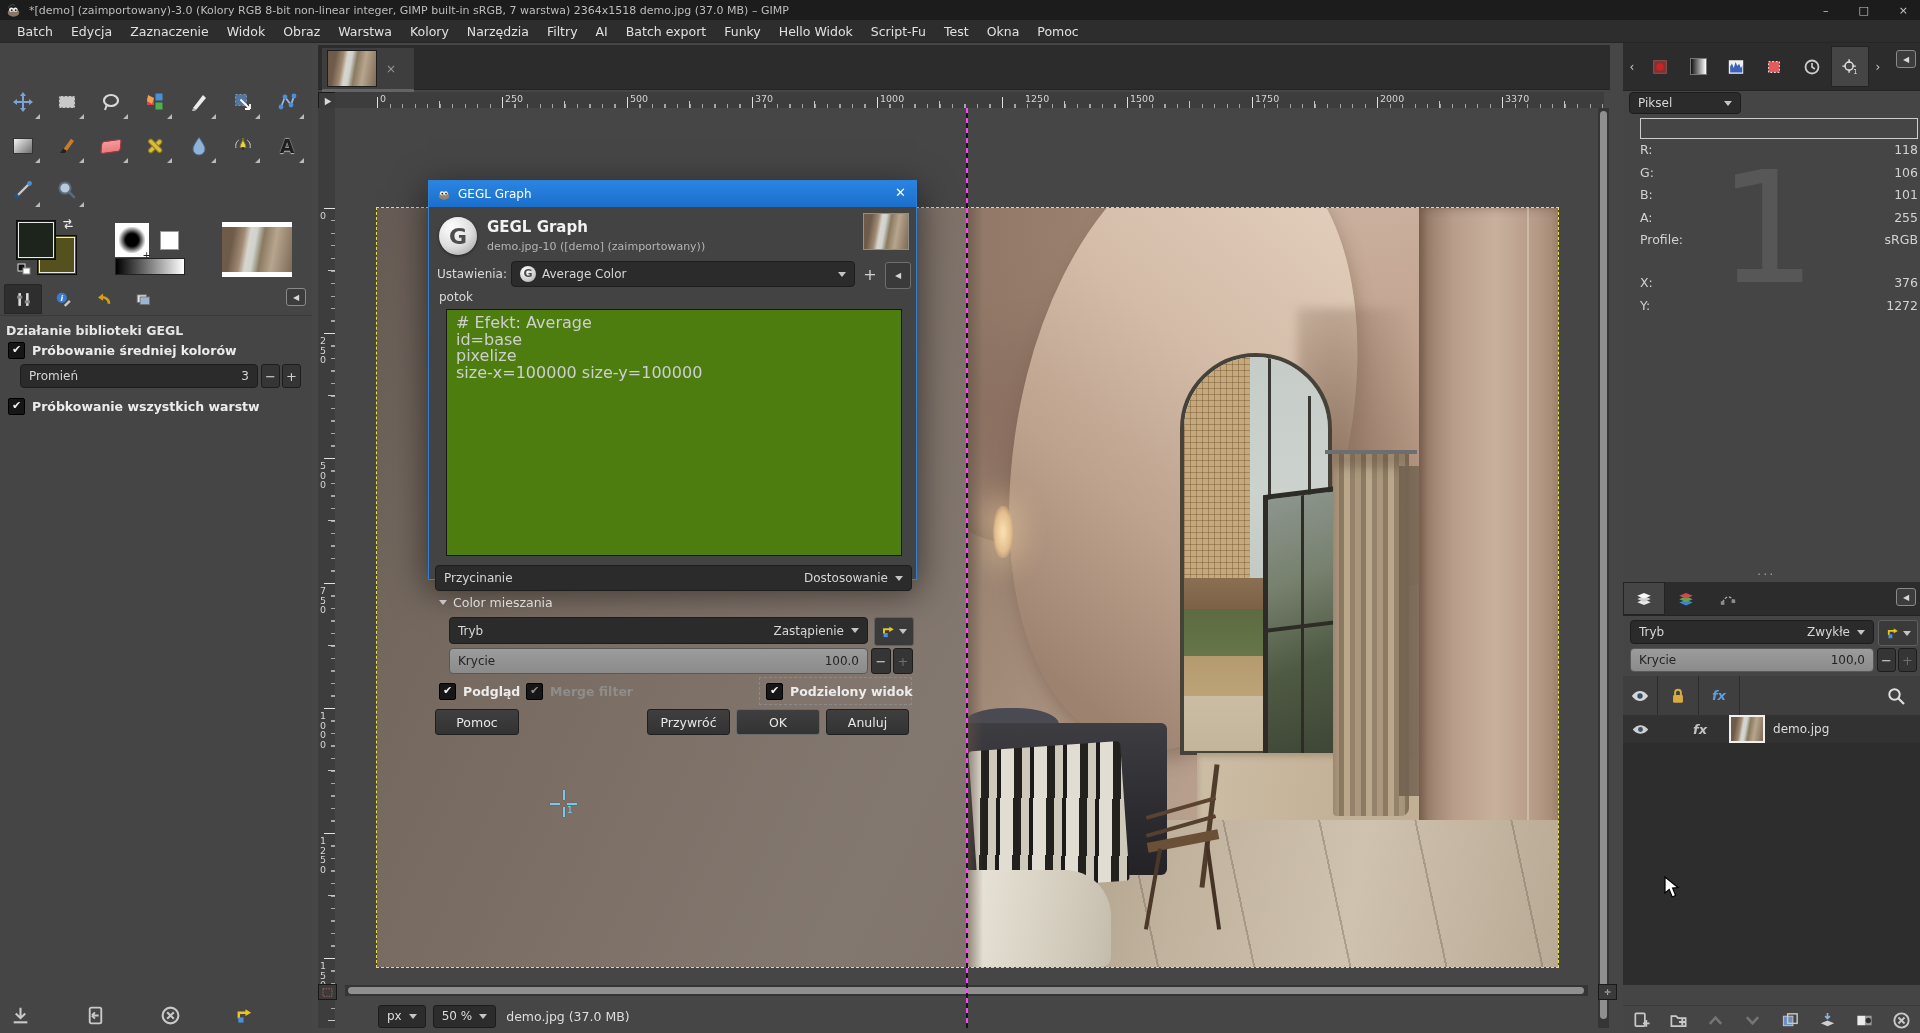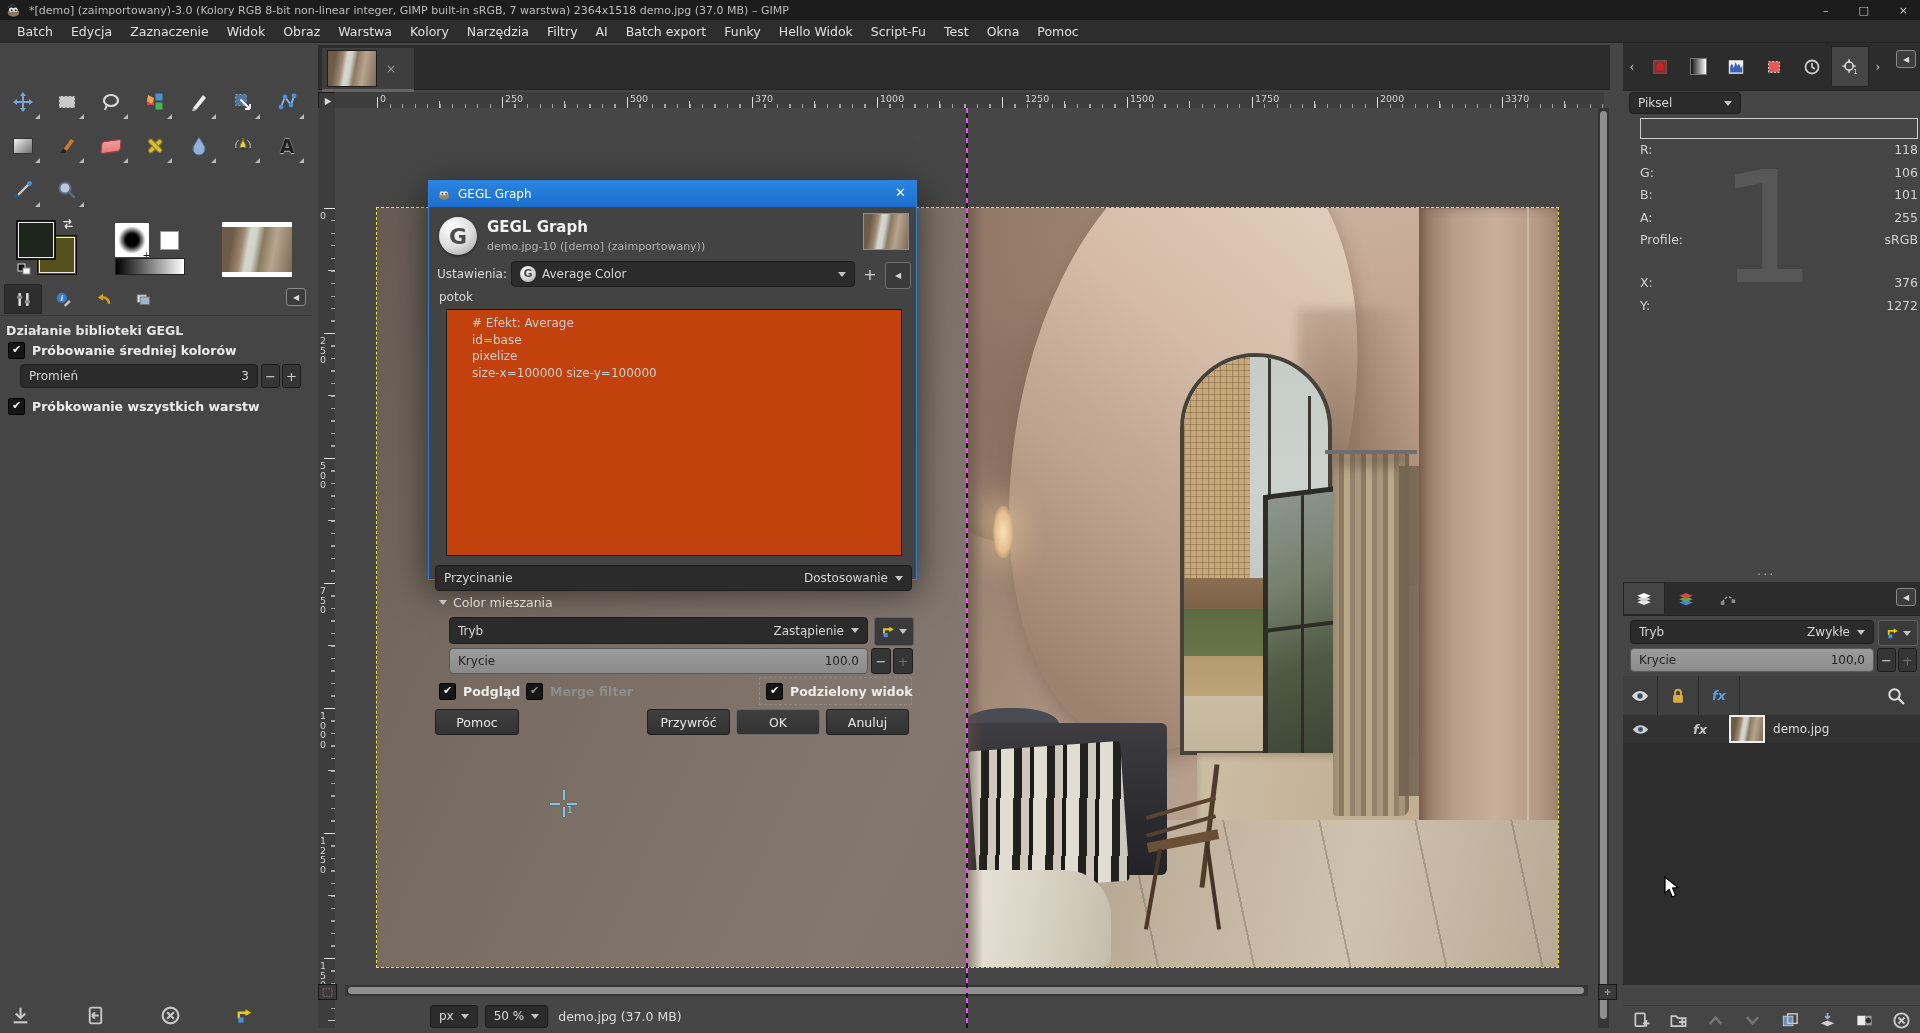--- a/index.html
+++ b/index.html
@@ -82,21 +82,21 @@
   #glogo{position:absolute;left:10px;top:36px;width:38px;height:38px;border-radius:50%;
      background:radial-gradient(circle at 35% 28%,#ffffff,#dedede 52%,#9b9b9b 100%);
      display:flex;align-items:center;justify-content:center;font-weight:bold;font-size:22px;color:#4d4d4d;box-shadow:0 1px 3px rgba(0,0,0,.5)}
   #dlg-heading{position:absolute;left:58px;top:37px;font-size:15px;font-weight:bold;color:#f2f2f2}
   #dlg-sub{position:absolute;left:58px;top:59px;font-size:11px;color:#b3b3b3}
   #dlg-thumb{position:absolute;left:434px;top:32px;width:44px;height:35px;border:1px solid #8e8e8e}
   #preset-select{left:82px;top:80px;width:344px;height:26px}
   .gmini{width:16px;height:16px;border-radius:50%;background:radial-gradient(circle at 35% 30%,#fff,#cfcfcf 60%,#9a9a9a);color:#4d4d4d;font-weight:bold;font-size:11px;line-height:16px;text-align:center;flex:none;margin-right:6px}
   #preset-plus{position:absolute;left:430px;top:82px;width:22px;height:22px;color:#d0d0d0;font-size:16px;display:flex;align-items:center;justify-content:center}
   #preset-menu-btn{position:absolute;left:456px;top:81px;width:24px;height:25px;border:1px solid #6e6e6e;border-radius:3px;display:flex;align-items:center;justify-content:center;color:#d5d5d5;font-size:8px;background:#3a3a3a}
-  #pipeline-box{position:absolute;left:17px;top:128px;width:456px;height:247px;background:#c2410c;border:1px solid #171717;padding:5px 25px;box-sizing:border-box;color:#cfcfcf;font-size:12px;line-height:16.5px}
+  #pipeline-box{position:absolute;left:17px;top:128px;width:456px;height:247px;background:#4d7c0f;border:1px solid #171717;padding:5px 9px;box-sizing:border-box;color:#cfcfcf;font-size:16px;line-height:16.5px}
   #clip-row{left:6px;top:384px;width:477px;height:26px}
   #blend-expander{position:absolute;left:10px;top:414px;display:flex;align-items:center;gap:6px;color:#dadada;font-size:12.5px}
   #mode-row{left:20px;top:436px;width:419px;height:27px}
   .switch-btn{position:absolute;border:1px solid #5f5f5f;border-radius:3px;background:#3a3a3a;display:flex;align-items:center;justify-content:center;gap:3px}
   #opacity-row{position:absolute;left:20px;top:467px;width:419px;height:26px;background:linear-gradient(#9c9c9c,#8b8b8b);border:1px solid #585858;border-radius:4px;display:flex;align-items:center;padding:0 8px;box-sizing:border-box;color:#242424}
   .dlg-btn{position:absolute;height:26px;background:linear-gradient(#3f3f3f,#333);border:1px solid #1f1f1f;border-radius:3px;color:#e8e8e8;display:flex;align-items:center;justify-content:center;font-size:12.5px;box-sizing:border-box}
   #split-box{position:absolute;left:330px;top:496px;width:153px;height:28px;border:1px dashed #8a8a8a;display:flex;align-items:center;padding:0 6px;box-sizing:border-box}
   .chkrow{position:absolute;display:flex;align-items:center}
 
   
@@ -495,21 +495,21 @@
       <div class="thumb"></div>
     </div>
   <div id="quickmask">
       <svg width="11" height="9" viewBox="0 0 14 12">
         <rect x="1" y="1" width="12" height="10" fill="none" stroke="#c07070" stroke-dasharray="2 1.5"></rect>
       </svg>
     </div>
   <div id="navbtn">✛</div>
 
   <div id="statusbar">
-    <div class="sel" style="margin-left:118px">
+    <div class="sel" style="margin-left:66px">
       <span>px</span>
         <span class="caret"></span>
     </div>
     <div class="sel" style="margin-left:7px">
       <span>50 %</span>
         <span class="caret"></span>
     </div>
     <span style="margin-left:10px;font-size:12.5px;color:#dedede">demo.jpg (37.0 MB)</span>
   </div>
 </div>

